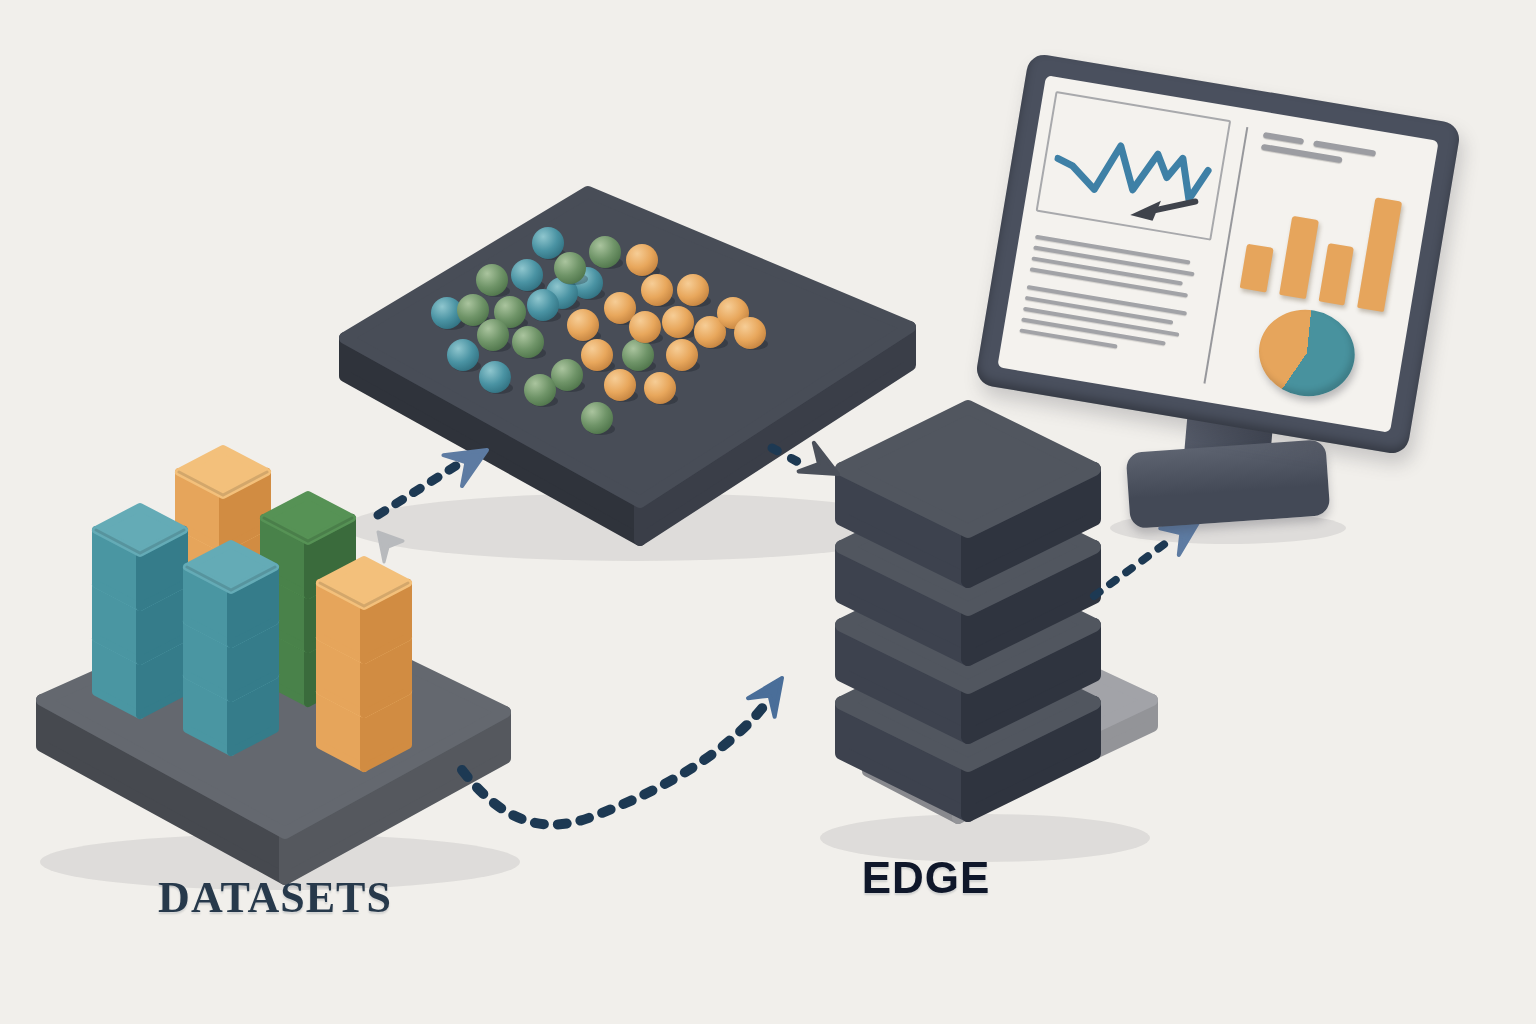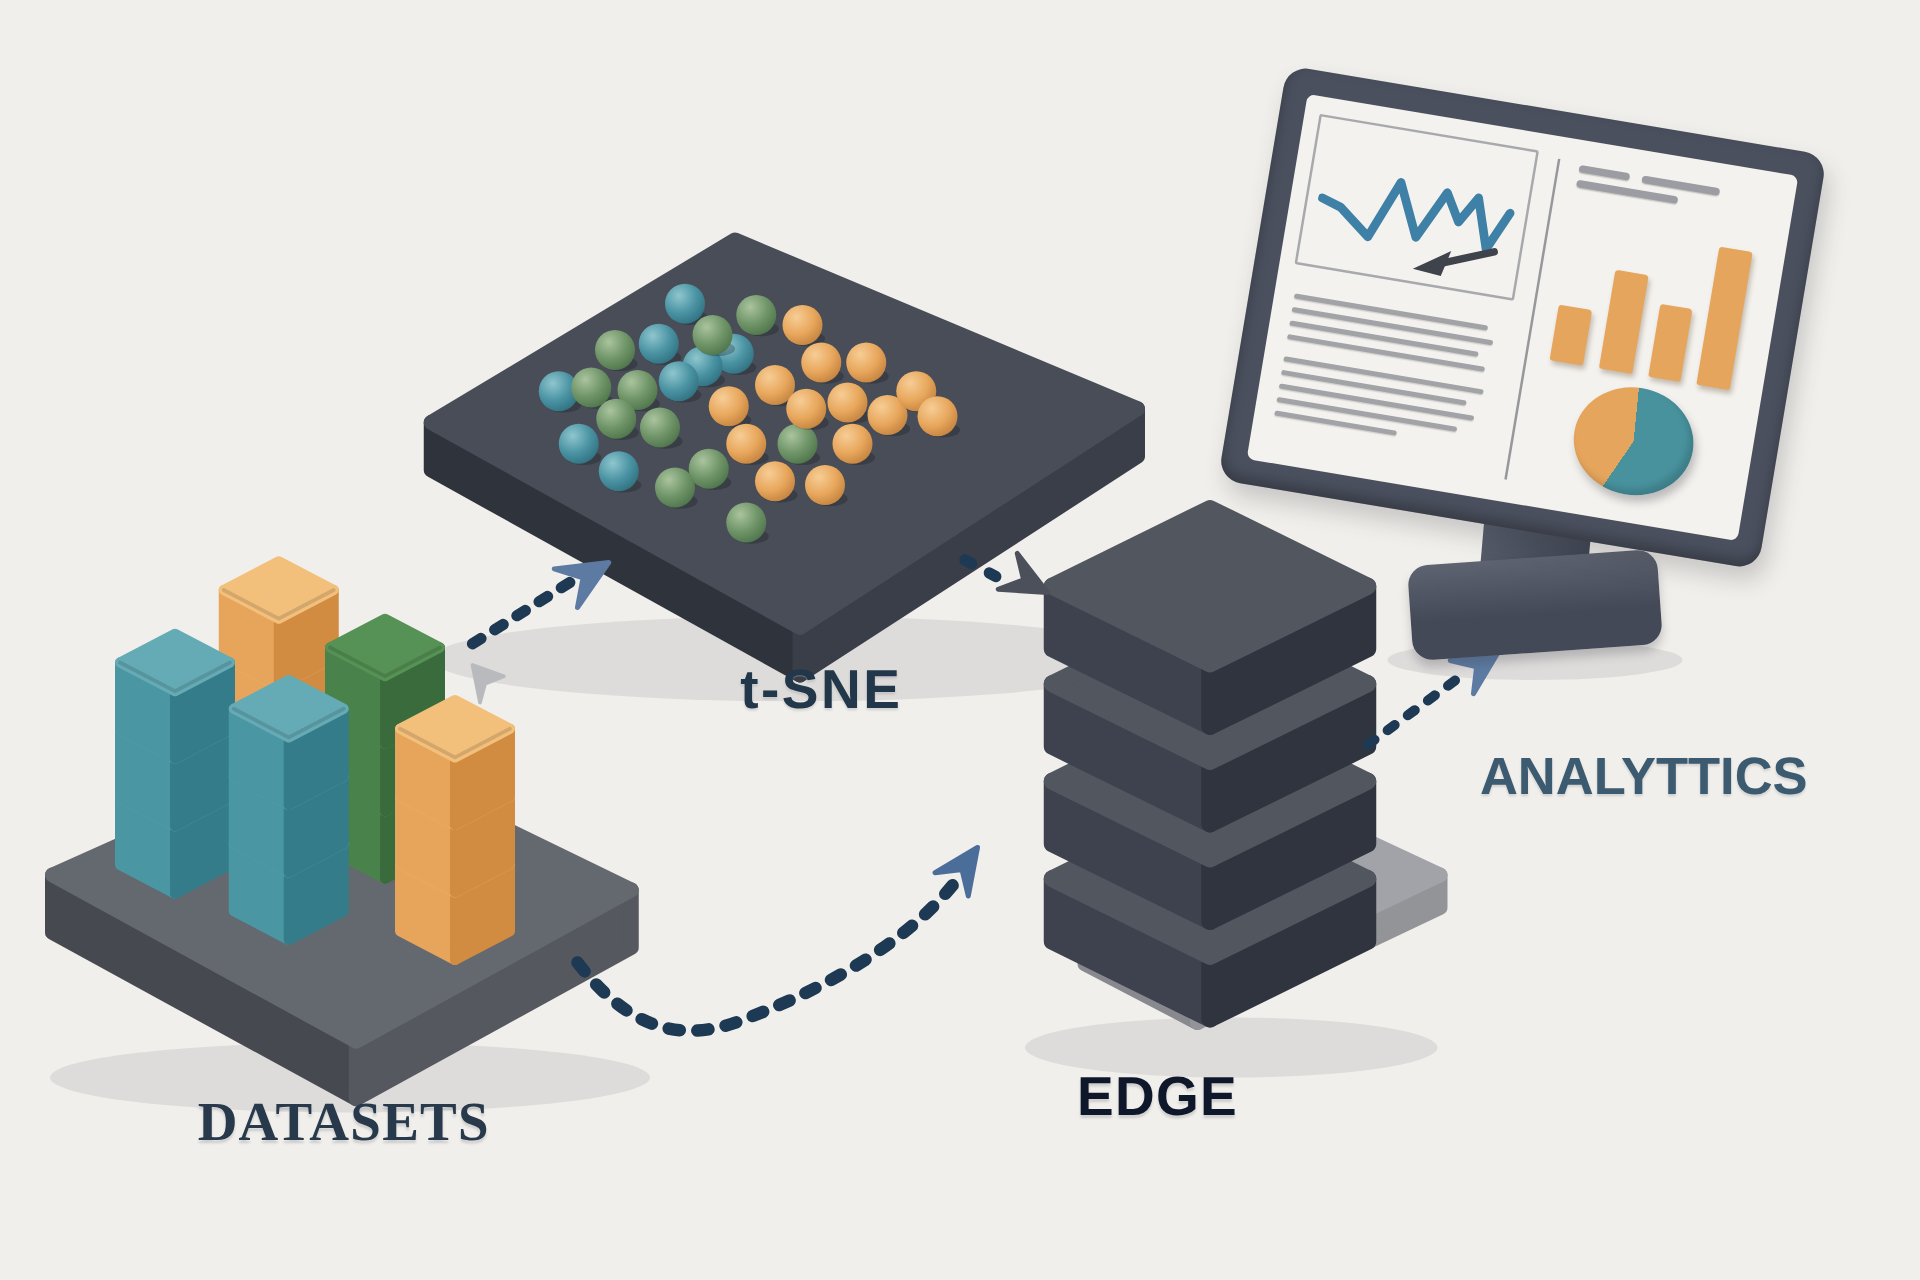--- a/index.html
+++ b/index.html
@@ -306,18 +306,16 @@
           <div class="bar" style="height: 50%; background: rgb(230, 165, 92);"></div>
           <div class="bar" style="height: 95%; background: rgb(230, 165, 92);"></div>
         </div>
       <div class="pie" id="pieChart" style="background: conic-gradient(from 205deg, rgb(230, 165, 92) 0%, rgb(230, 165, 92) 42%, rgb(72, 146, 158) 42%, rgb(72, 146, 158) 100%);"></div>
     </div>
   </div>
 </div>
 
 <div class="label label-datasets">DATASETS</div>
 <div class="label label-tsne">
-  <div class="l1">t-SNE</div>
 </div>
 <div class="label label-edge">EDGE</div>
 <div class="label label-dashboard">
-  <div>ANALYTTICS</div>
 </div>
 
 </body></html>

